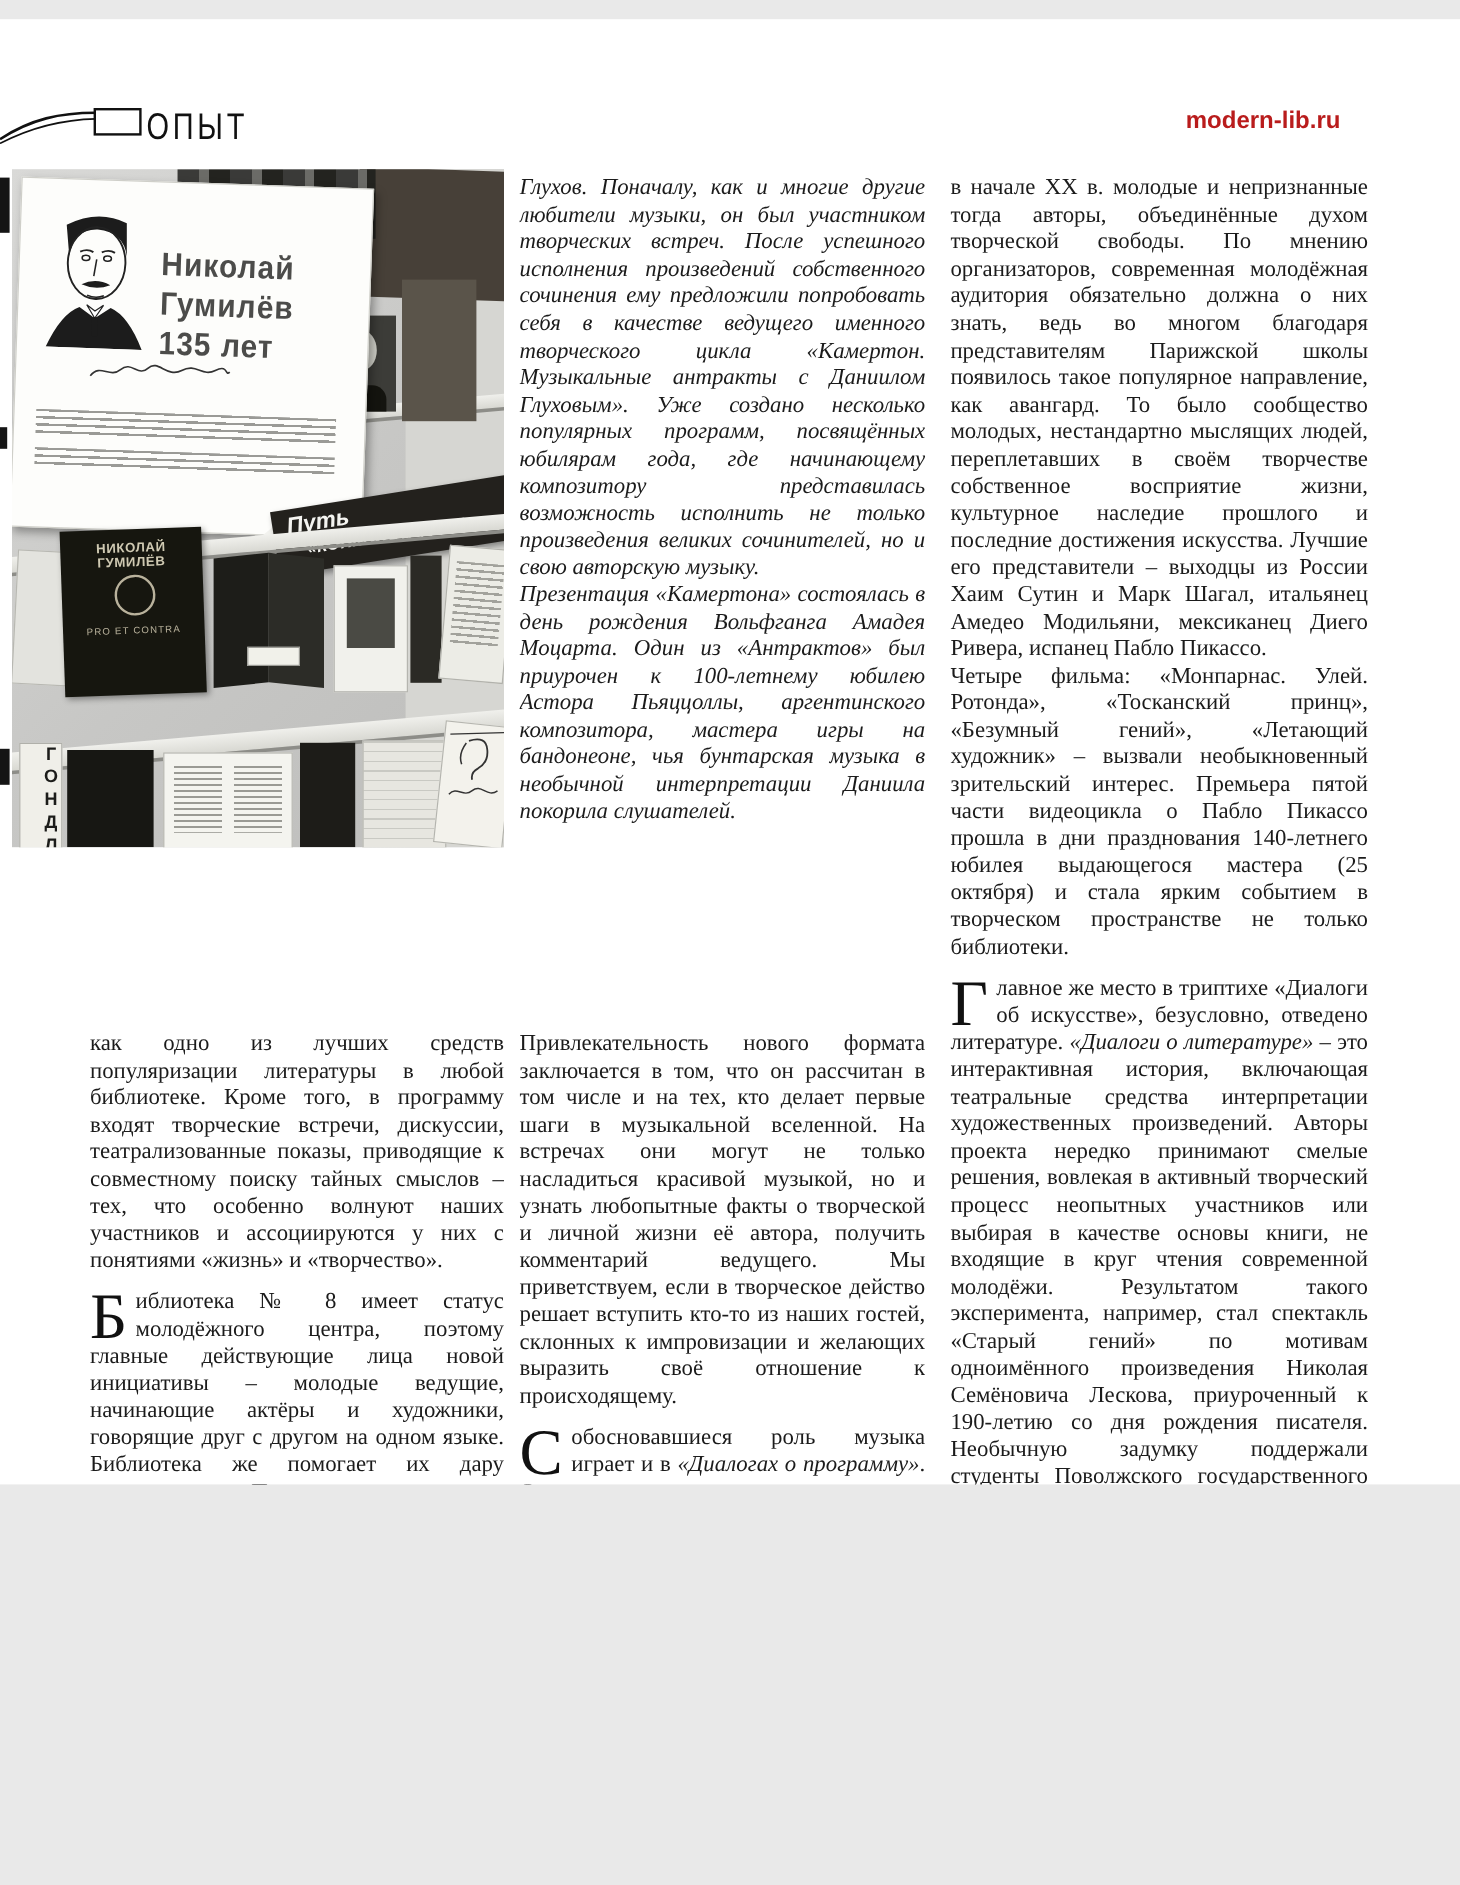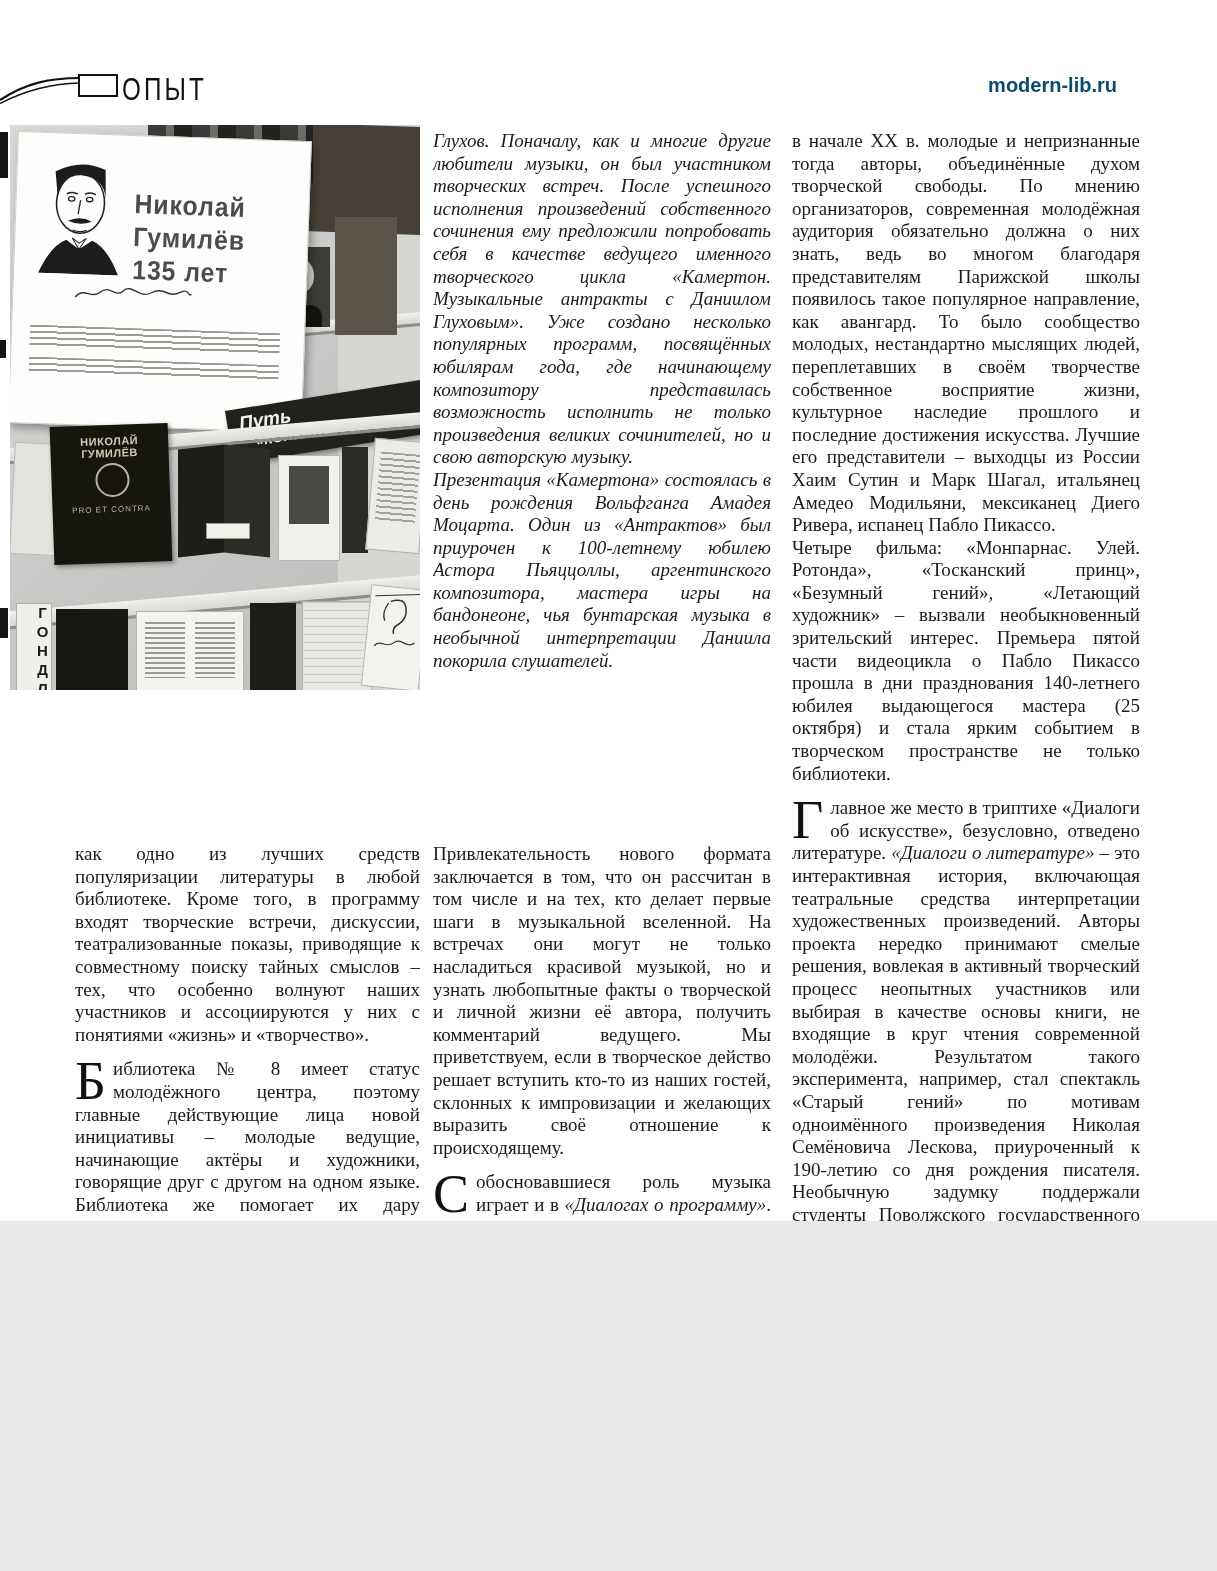--- a/index.html
+++ b/index.html
@@ -1,25 +1,25 @@
 <!DOCTYPE html>
 <html><head>
 <meta charset="utf-8">
 <style>
   html,body{margin:0;padding:0;background:#e9e9e9;}
-  .page{position:relative;width:1217px;height:1221px;background:#ffffff;margin:0 auto;
+  .page{position:relative;width:1217px;height:1221px;background:#ffffff;margin:16px auto;
         font-family:"Liberation Serif", serif;color:#1b1b1b;overflow:hidden;}
 
   
   .brand-mark{position:absolute;left:0;top:70px;width:120px;height:34px;}
   .section-label{position:absolute;left:122px;top:72px;font-family:"Liberation Sans",sans-serif;
         font-size:31px;font-weight:400;letter-spacing:4px;color:#111;
         transform:scaleX(.78);transform-origin:left top;}
   .site-label{position:absolute;right:100px;top:74px;font-family:"Liberation Sans",sans-serif;
-        font-size:20px;font-weight:700;color:#0c4a6e;}
+        font-size:20px;font-weight:700;color:#b91c1c;}
 
   
   .textcol{position:absolute;text-align:justify;font-size:19px;line-height:22.6px;overflow:hidden;}
   .textcol p{margin:0;}
   .textcol p.has-cap{margin-top:12px;}
   .dropcap{float:left;font-size:54px;line-height:42px;padding:2px 7px 0 0;color:#111;}
   em{font-style:italic;}
   .col2-top{left:433px;top:130px;width:338px;height:560px;font-style:italic;}
   .col3{left:792px;top:130px;width:348px;height:1340px;}
   .col1-bot{left:75px;top:843px;width:345px;height:618px;}

